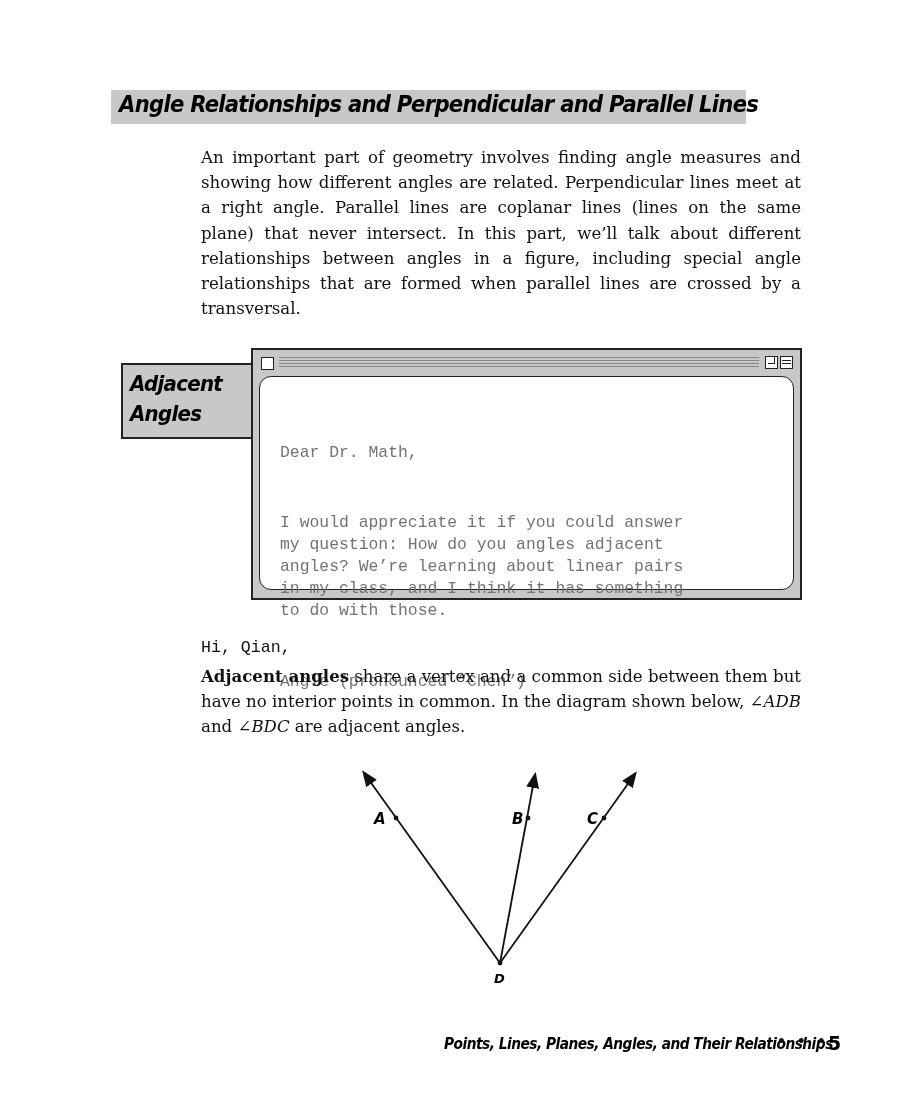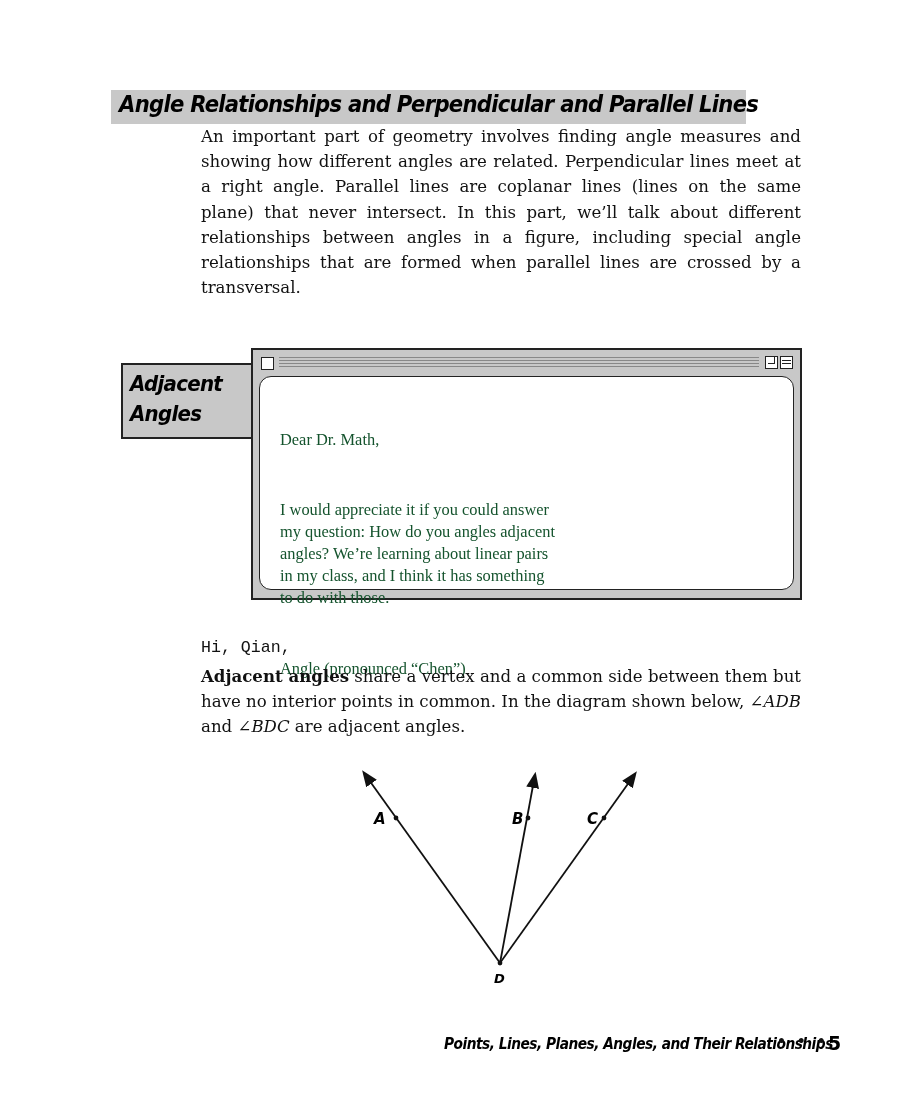--- a/index.html
+++ b/index.html
@@ -13,21 +13,21 @@
     font-family: "DejaVu Sans", sans-serif; font-weight: bold; font-style: italic;
     font-size: 23px; letter-spacing: -0.8px; color: #000;
     transform: scaleX(0.92); transform-origin: left center;
     white-space: nowrap;
   }
   .body-text {
     position: absolute; left: 201px; width: 600px;
     font-family: "DejaVu Serif", serif; font-size: 16.6px; line-height: 25.2px;
     text-align: justify; color: #111;
   }
-  .intro { top: 124px; }
+  .intro { top: 145px; }
   .greeting { top: 635px; font-family: Liberation Mono, monospace; }
   .answer { top: 664px; }
   .answer b { font-weight: bold; }
   .answer i { font-style: italic; }
 
   .side-label {
     position: absolute; left: 121px; top: 363px; width: 129px; height: 72px;
     background: #c8c8c8; border: 2px solid #222; border-right: none; font-style: italic;
   }
   .side-label span {
@@ -54,22 +54,22 @@
   .win-btn.b1 { left: 512px; }
   .win-btn.b1::after { content: ""; position: absolute; left: 2px; top: -1px; width: 6px; height: 7px; border-right: 1px solid #222; border-bottom: 1px solid #222; }
   .win-btn.b2 { left: 527px; }
   .win-btn.b2::before { content: ""; position: absolute; left: 1px; right: 1px; top: 3px; border-top: 1px solid #222; }
   .win-btn.b2::after { content: ""; position: absolute; left: 1px; right: 1px; top: 6px; border-top: 1px solid #222; }
   .win-panel {
     position: absolute; left: 6px; top: 26px; width: 533px; height: 212px;
     background: #fff; border: 1.5px solid #222; border-radius: 12px;
   }
   .letter {
-    position: absolute; left: 20px; top: 8px;
-    font-family: Liberation Serif, serif; font-size: 16.4px; line-height: 21.8px; color: #14532d;
+    position: absolute; left: 20px; top: 21px;
+    font-family: Liberation Mono, monospace; font-size: 16.4px; line-height: 21.8px; color: #737373;
     white-space: pre;
   }
   .letter p { margin: 0 0 5.5px 0; }
 
   .diagram { position: absolute; left: 0; top: 0; }
   .diagram text {
     font-family: "DejaVu Sans", sans-serif; font-weight: bold; font-style: italic; font-size: 15px;
   }
 
   .footer {

